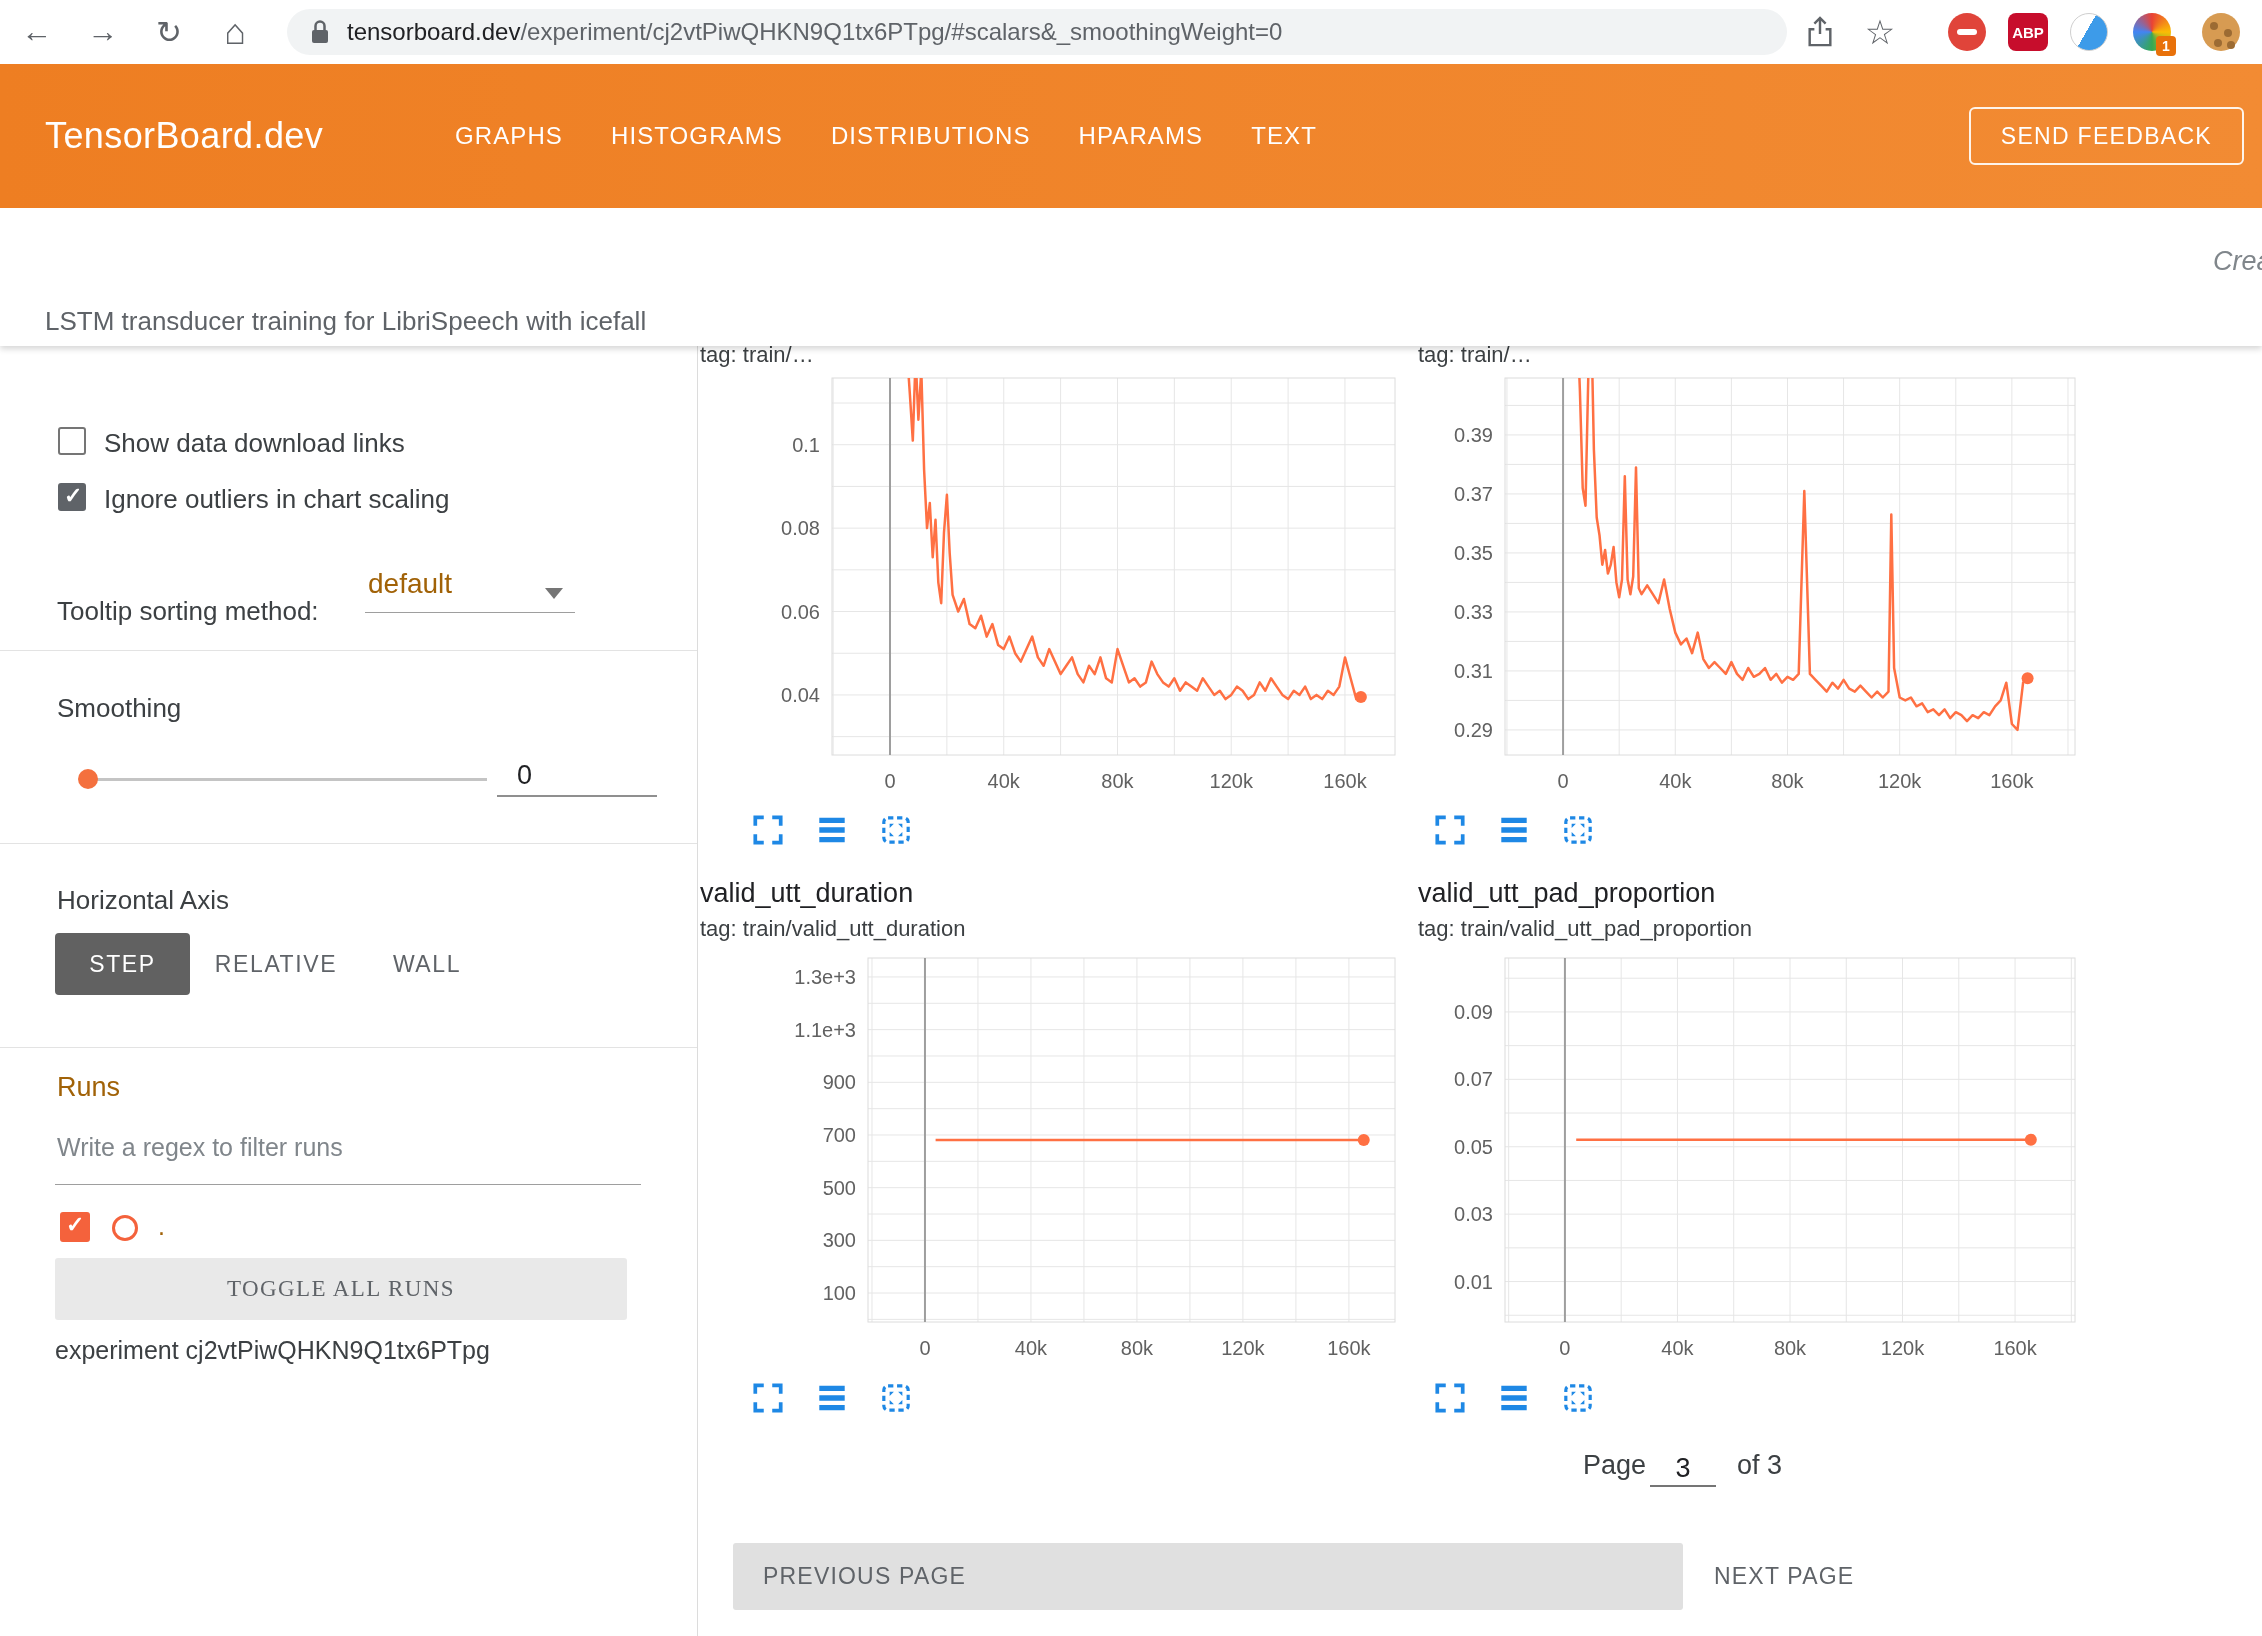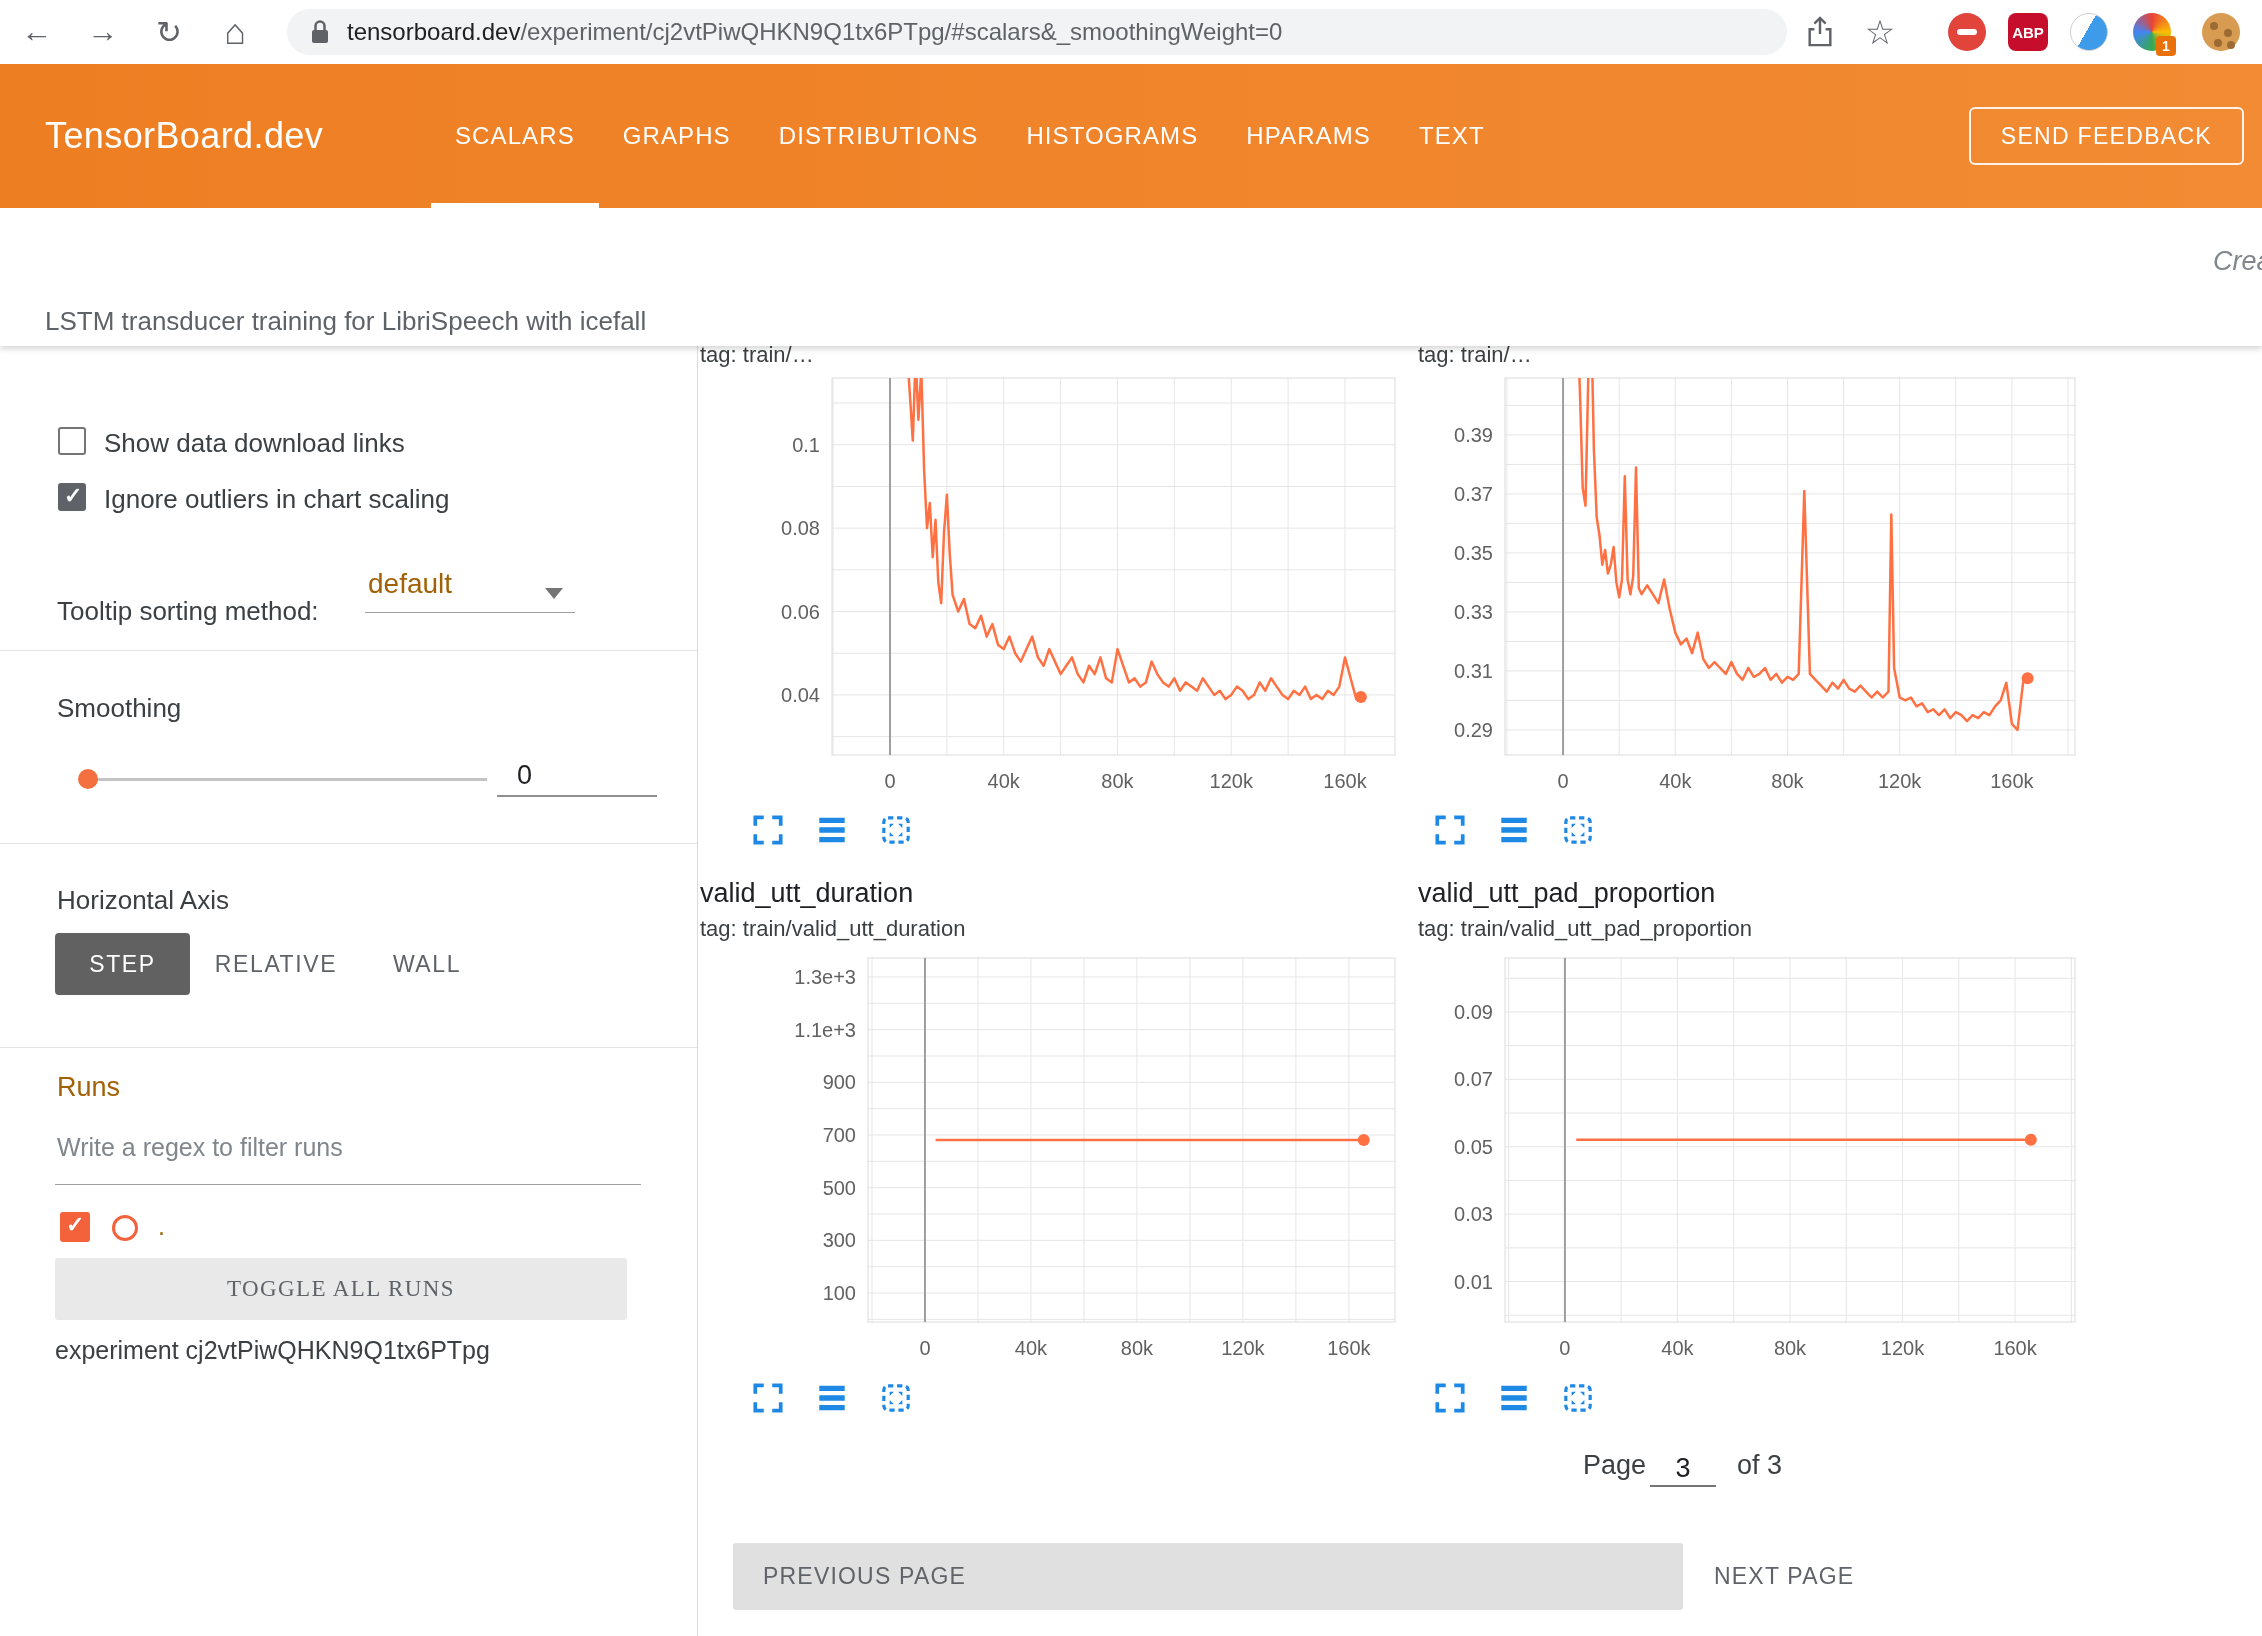--- a/index.html
+++ b/index.html
@@ -126,24 +126,23 @@
     <div class="ext-circle" style="left:2070px;background:linear-gradient(120deg,#ffffff 45%,#3d9be9 45%);border:1px solid #cfcfcf;box-sizing:border-box;"></div>
     <div class="ext-circle" style="left:2133px;background:conic-gradient(#e94235,#fbbc04,#34a853,#4285f4,#e94235);">
       <div class="color-badge">1</div>
     </div>
     <div class="ext-circle cookie-dots" style="left:2202px;background:#d79b52;"></div>
   </div>
 
   <div class="tb-header">
     <div class="logo">TensorBoard.dev</div>
     <div class="nav">
-      <div class="tab active">SCALARS</div>
       <div class="tab">GRAPHS</div>
+      <div class="tab">HISTOGRAMS</div>
       <div class="tab">DISTRIBUTIONS</div>
-      <div class="tab">HISTOGRAMS</div>
       <div class="tab">HPARAMS</div>
       <div class="tab">TEXT</div>
     </div>
     <div class="feedback-btn">SEND FEEDBACK</div>
   </div>
 
   <div class="subheader">
     <div class="crea">Crea</div>
     <div class="exp-title">LSTM transducer training for LibriSpeech with icefall</div>
   </div>

